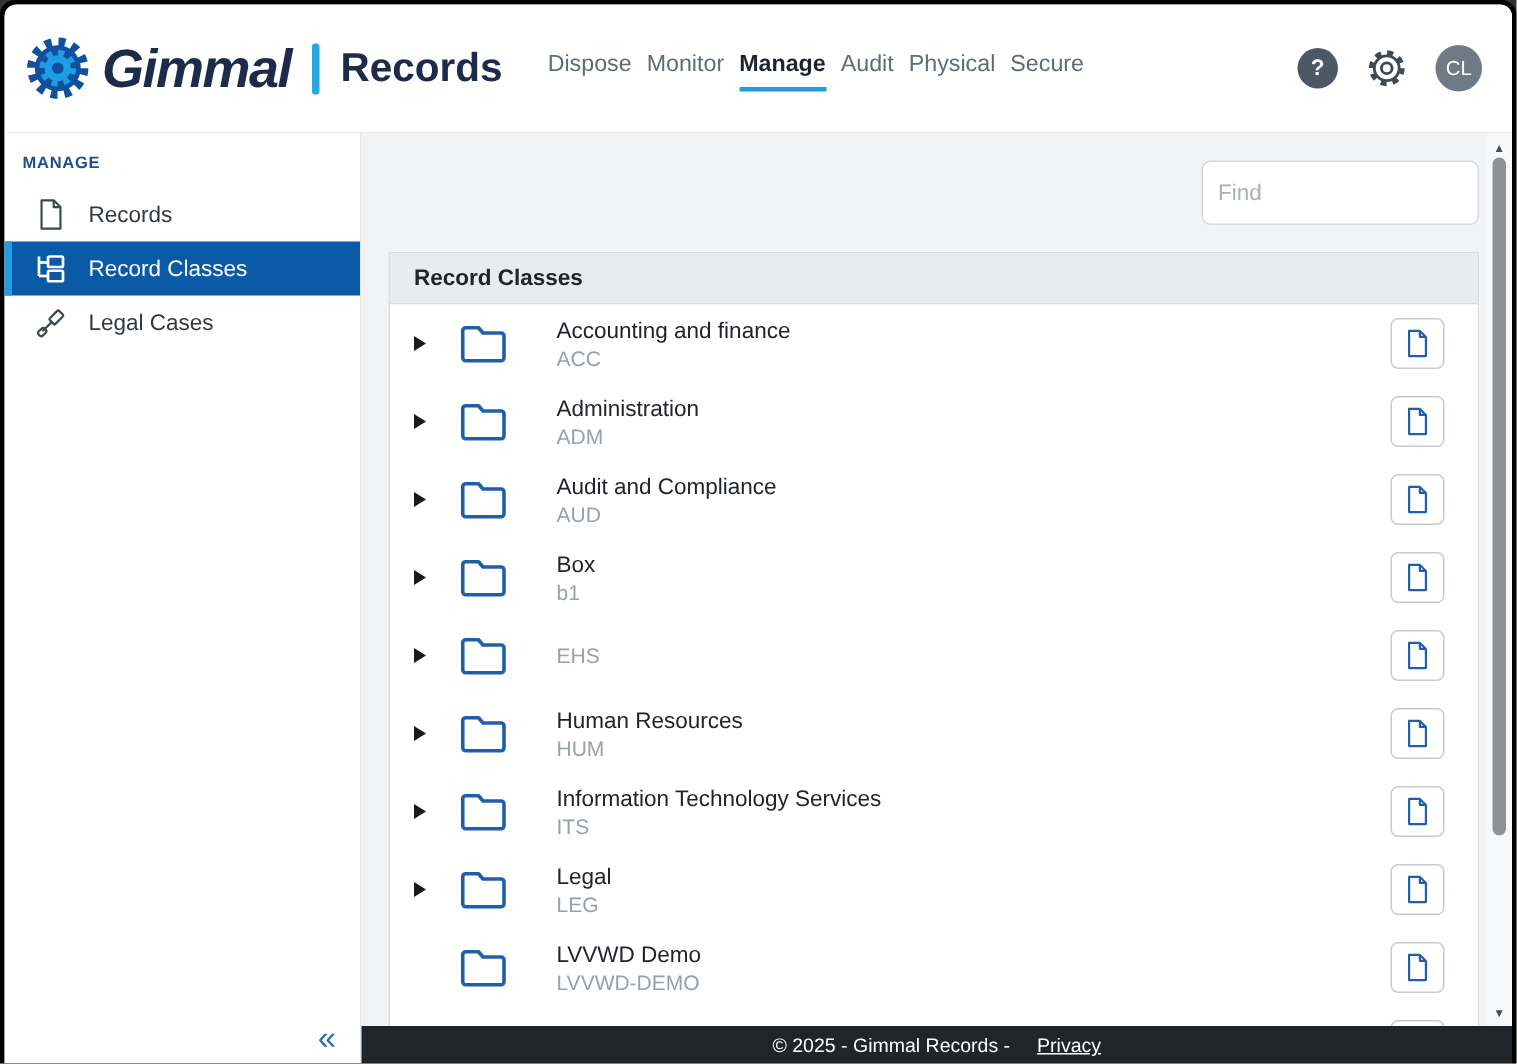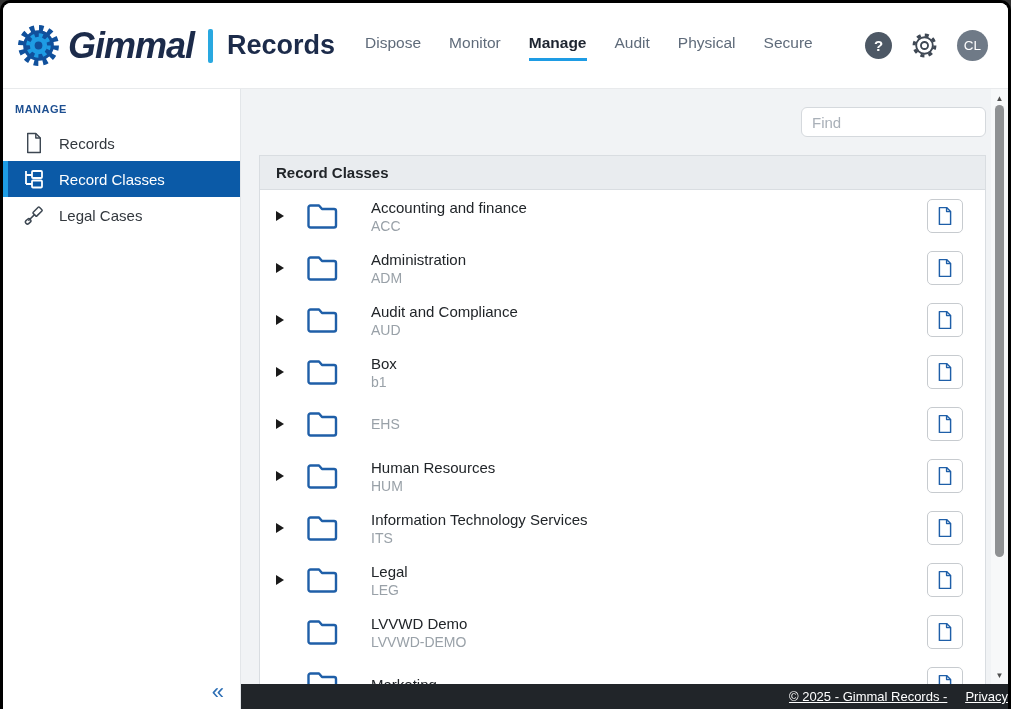--- a/index.html
+++ b/index.html
@@ -6,21 +6,21 @@
   body { font-family:"Liberation Sans", sans-serif; background:#333; }
   .window { width:1011px; height:709px; background:#000; padding:3px 3px 0 3px; border-radius:10px 10px 0 0; overflow:hidden; }
   .app { width:100%; height:706px; background:#fff; border-radius:8px 8px 0 0; overflow:hidden; display:flex; flex-direction:column; }
 
   
   .header { height:86px; flex:0 0 86px; display:flex; align-items:center; padding:0 20px 0 12px; background:#fff; border-bottom:1px solid #e8eaec; }
   .brand { display:flex; align-items:center; }
   .brand-name { font-size:36px; font-weight:bold; color:#1c2b4a; letter-spacing:-1px; margin-left:6px;font-style:italic; }
   .brand-pipe { width:5px; height:34px; background:#29a8e0; border-radius:2px; margin:0 14px; }
   .brand-product { font-size:27px; font-weight:600; color:#1c2b4a; }
-  .nav { display:flex; align-items:center; gap:28px; margin-left:30px; margin-top:4px; }
+  .nav { display:flex; align-items:center; gap:10px; margin-left:30px; margin-top:4px; }
   .nav-item { font-size:15.5px; color:#5f6b7a; cursor:pointer; padding-bottom:6px; border-bottom:3px solid transparent; }
   .nav-item.active { color:#1d2430; font-weight:600; border-bottom-color:#1e9ce4; }
   .header-icons { margin-left:auto; display:flex; align-items:center; gap:19px; }
   .help-circle { width:27px; height:27px; border-radius:50%; background:#4d5865; color:#fff; font-size:15px; font-weight:bold; display:flex; align-items:center; justify-content:center; cursor:pointer; }
   .gear-btn { cursor:pointer; display:flex; }
   .avatar { width:31px; height:31px; border-radius:50%; background:#6f7a87; color:#fff; font-size:13.5px; display:flex; align-items:center; justify-content:center; cursor:pointer; }
 
   
   .body { flex:1; display:flex; min-height:0; }
 
@@ -28,21 +28,21 @@
   .side-section-label { font-size:11px; font-weight:bold; letter-spacing:0.5px; color:#1d4f91; padding:4px 12px 10px 12px; }
   .side-item { height:36px; display:flex; align-items:center; padding-left:13px; font-size:15px; color:#33383e; cursor:pointer; border-left:5px solid transparent; }
   .side-item .side-icon { width:26px; display:flex; justify-content:center; }
   .side-item .side-label { margin-left:12px; }
   .side-item.selected { background:#0b5aa7; color:#fff; border-left-color:#1e9ce4; }
   .collapse-btn { position:absolute; right:16px; bottom:6px; font-size:22px; color:#2d6fb5; cursor:pointer; line-height:1; }
 
   .main { flex:1; background:#f1f3f5; display:flex; flex-direction:column; position:relative; min-width:0; }
   .content { flex:1; overflow:hidden; padding:18px 22px 0 18px; }
   .find-row { display:flex; justify-content:flex-end; }
-  .find-input { width:185px; height:30px; border:1px solid #d5d9dd; border-radius:6px; padding:0 10px; font-size:15px; color:#333; background:#fff; outline:none; font-family:"Liberation Sans", sans-serif; }
+  .find-input { width:185px; height:43px; border:1px solid #d5d9dd; border-radius:6px; padding:0 10px; font-size:15px; color:#333; background:#fff; outline:none; font-family:"Liberation Sans", sans-serif; }
   .find-input::placeholder { color:#a9b0b8; }
 
   .panel { margin-top:18px; background:#fff; border:1px solid #d9dde1; }
   .panel-header { background:#e9ecef; border-bottom:1px solid #d9dde1; padding:8px 16px; font-size:15px; font-weight:bold; color:#212529; }
 
   .rc-row { height:52px; display:flex; align-items:center; padding-left:16px; background:#fff; }
   .arrow { width:22px; display:flex; justify-content:flex-start; cursor:pointer; }
   .arrow .tri { width:0; height:0; border-left:8px solid #1a1a1a; border-top:5px solid transparent; border-bottom:5px solid transparent; }
   .folder { margin-left:8px; display:flex; }
   .rc-text { margin-left:32px; }
@@ -50,21 +50,21 @@
   .rc-code { font-size:14px; color:#99a1a8; line-height:18px; }
   .doc-btn { margin-left:auto; margin-right:22px; width:36px; height:34px; background:#fff; border:1px solid #c7cbcf; border-radius:5px; display:flex; align-items:center; justify-content:center; cursor:pointer; }
 
   
   .scrollbar { position:absolute; top:0; right:0; bottom:25px; width:17px; background:#f7f8f9; }
   .sb-arrow { position:absolute; left:0; width:17px; height:14px; display:flex; align-items:center; justify-content:center; font-size:8px; color:#4d4d4d; cursor:pointer; }
   .sb-up { top:2px; } .sb-down { bottom:2px; }
   .sb-thumb { position:absolute; left:4px; top:16px; width:9px; height:452px; background:#8f9193; border-radius:5px; cursor:pointer; }
 
   
-  .footer { height:25px; flex:0 0 25px; background:#212529; color:#fff; font-size:13px; display:flex; align-items:center; justify-content:flex-end; gap:18px;text-decoration:underline; }
+  .footer { height:25px; flex:0 0 25px; background:#212529; color:#fff; font-size:13px; display:flex; align-items:center; justify-content:center; gap:18px; }
   .footer a { color:#fff; cursor:pointer; text-decoration:underline; }
 </style>
 </head>
 <body>
 
 <div class="window">
   <div class="app">
 
     <div class="header">
       <div class="brand">

